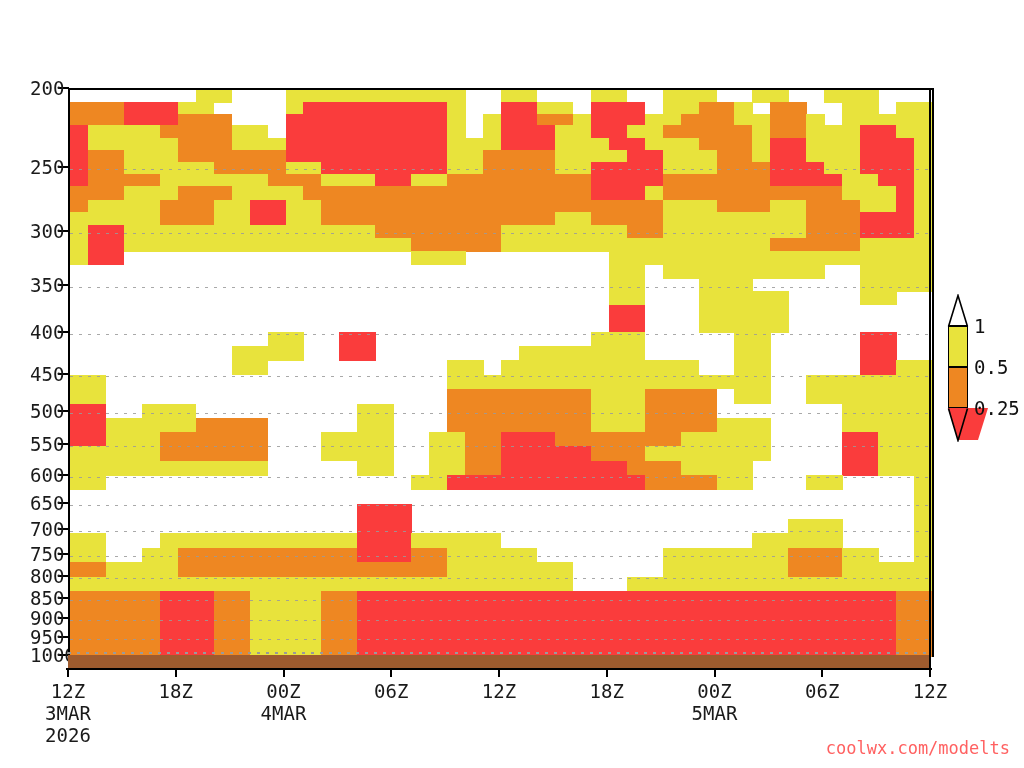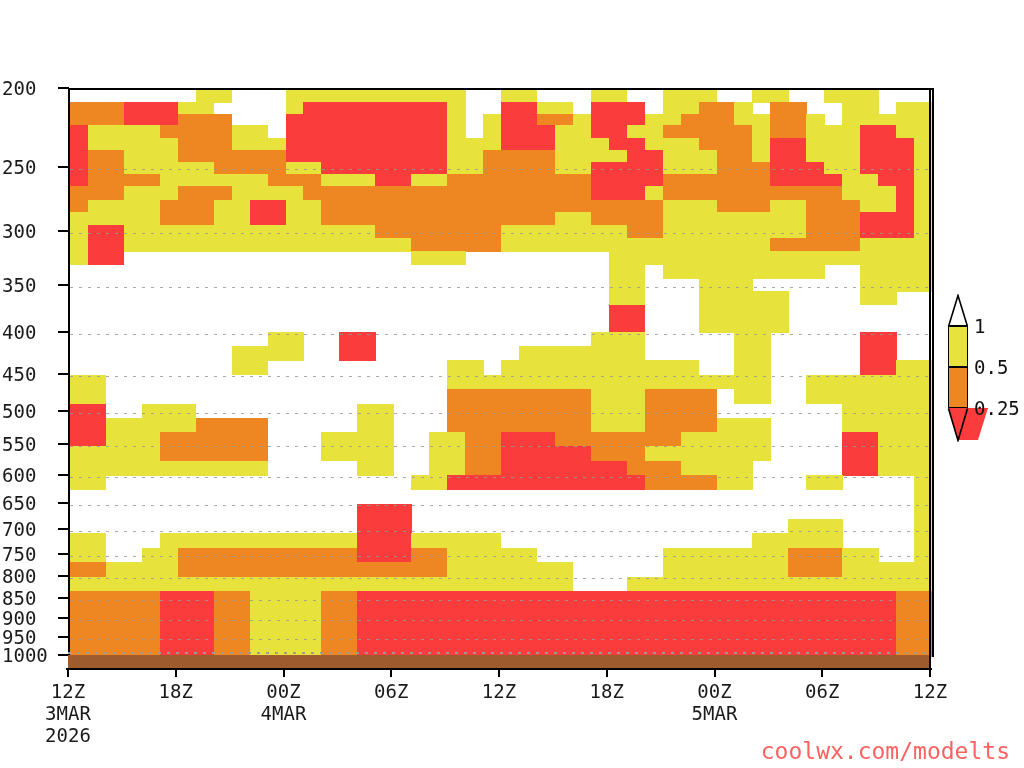--- a/index.html
+++ b/index.html
@@ -40,21 +40,21 @@
   #axis-bottom{position:absolute;left:66px;top:668px;width:866px;height:2px;background:#000;}
   #axis-right{position:absolute;left:929px;top:88px;width:2px;height:580px;background:#000;}
 
   
   .ytick{
     position:absolute;right:0;transform:translateY(-50%);
     font-family:"DejaVu Sans Mono",monospace;font-size:19px;color:#1a1a1a;
     white-space:nowrap;
   }
   .ytickmark{position:absolute;left:58px;width:11px;height:2px;background:#000;transform:translateY(-50%);}
-  #yaxis{position:absolute;left:0;top:0;width:58px;height:604px;}
+  #yaxis{position:absolute;left:0;top:0;width:58px;height:604px;padding-left:28px;}
 
   
   .xtickmark{position:absolute;top:668px;width:2px;height:9px;background:#000;}
   .xlab{
     position:absolute;top:680px;transform:translateX(-50%);
     font-family:"DejaVu Sans Mono",monospace;font-size:19px;color:#1a1a1a;
     white-space:nowrap;text-align:center;
   }
   .xlab .l2,.xlab .l3{display:block;}
   .xaxis-title{
@@ -68,21 +68,21 @@
   .cb-seg{position:absolute;left:2px;width:20px;border-left:1.5px solid #000;border-right:1.5px solid #000;box-sizing:border-box;}
   .cb-cap{position:absolute;left:2px;width:20px;height:0;}
   .cb-lab{
     position:absolute;left:28px;transform:translateY(-50%);
     font-family:"DejaVu Sans Mono",monospace;font-size:19px;color:#111;white-space:nowrap;
   }
   .cb-rule{position:absolute;left:2px;width:20px;height:1.5px;background:#000;}
 
   .brand{
     position:absolute;right:14px;top:738px;
-    font-family:"DejaVu Sans Mono",monospace;font-size:23px;color:#ff6161;
+    font-family:"DejaVu Sans Mono",monospace;font-size:17px;color:#ff6161;
     white-space:nowrap;
   }
 </style>
 </head>
 <body>
 
 <div id="stage">
 
 
   <div id="yaxis">

